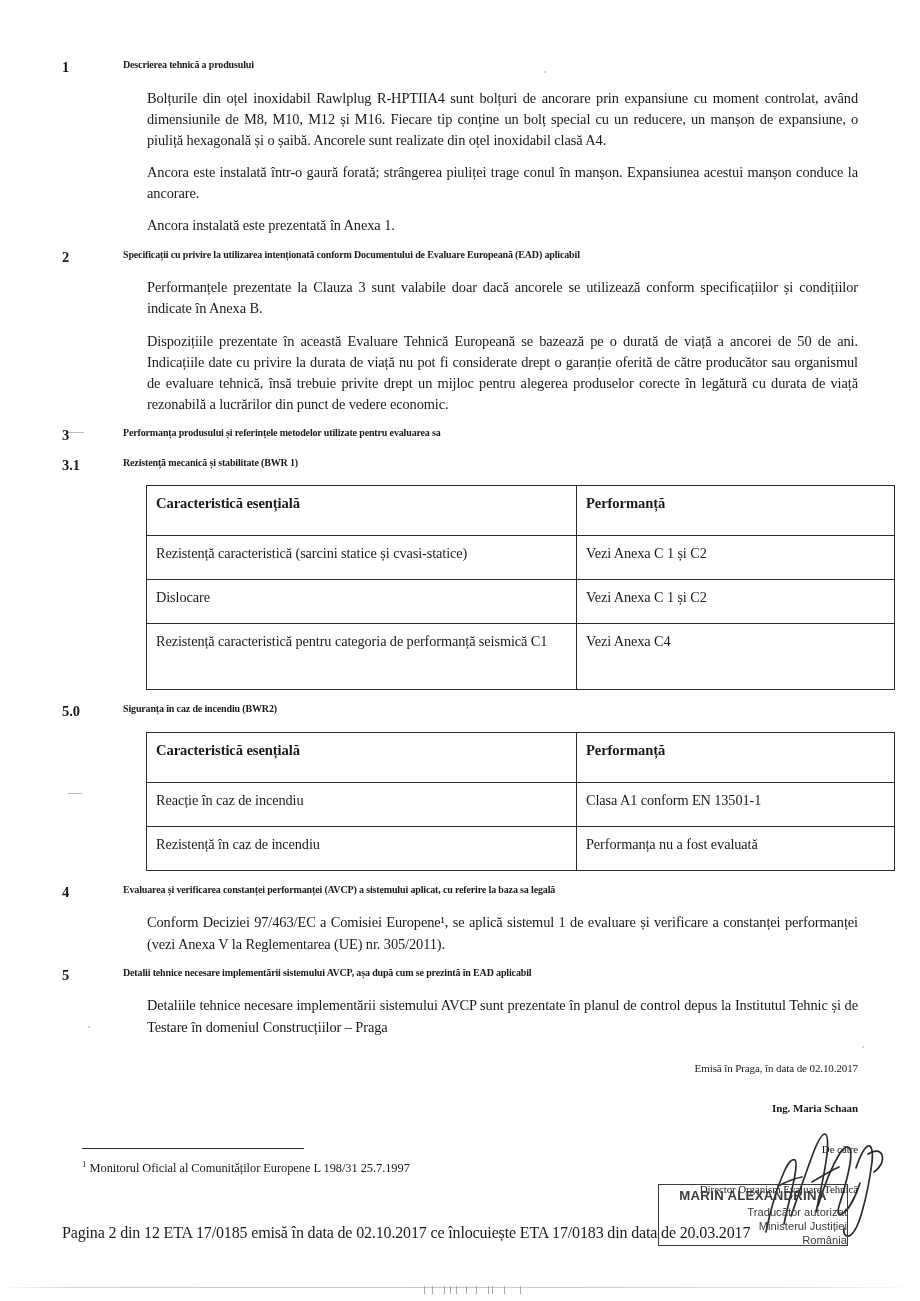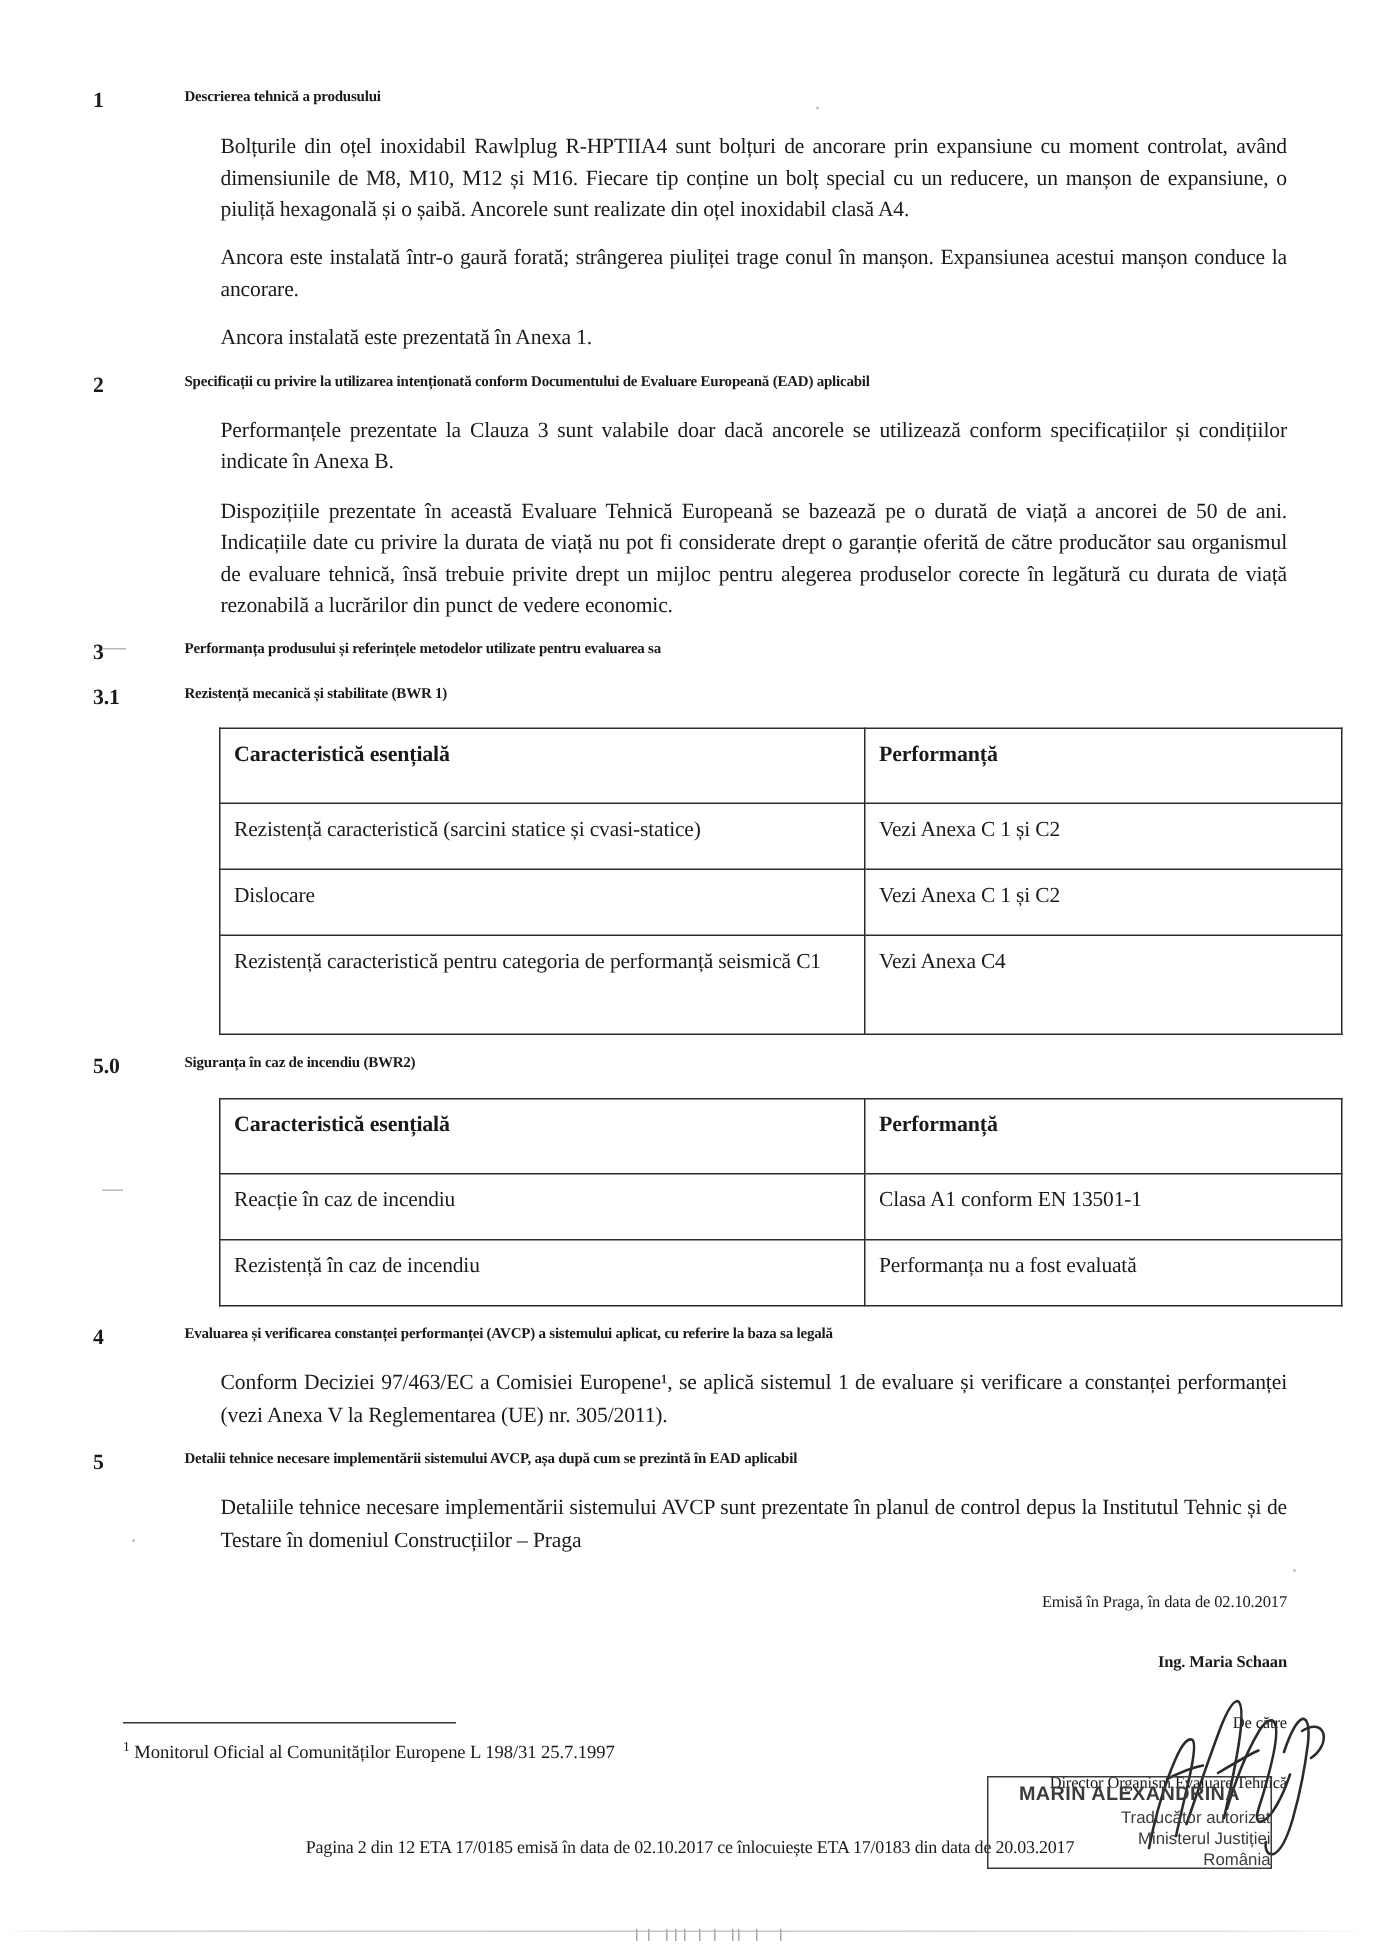--- a/index.html
+++ b/index.html
@@ -98,22 +98,21 @@
     text-align: right;
     font-size: 11px;
     line-height: 1.5;
     margin: 0 0 24px 0;
     letter-spacing: -0.1px;
   }
   .centered.b { font-weight: bold; }
   .centered.gap-top { margin-top: 22px; }
 
   .footer-line {
-    text-align: center;
-    font-size: 12px;
+    font-size: 16px;
     margin: 26px 0 0 0;
     letter-spacing: -0.15px;
   }
 
   
   .footnote-area {
     position: absolute;
     left: 82px;
     top: 1148px;
     width: 520px;

